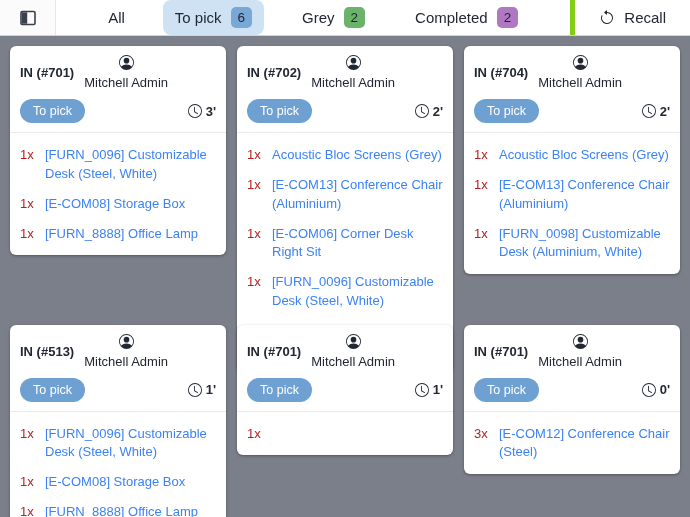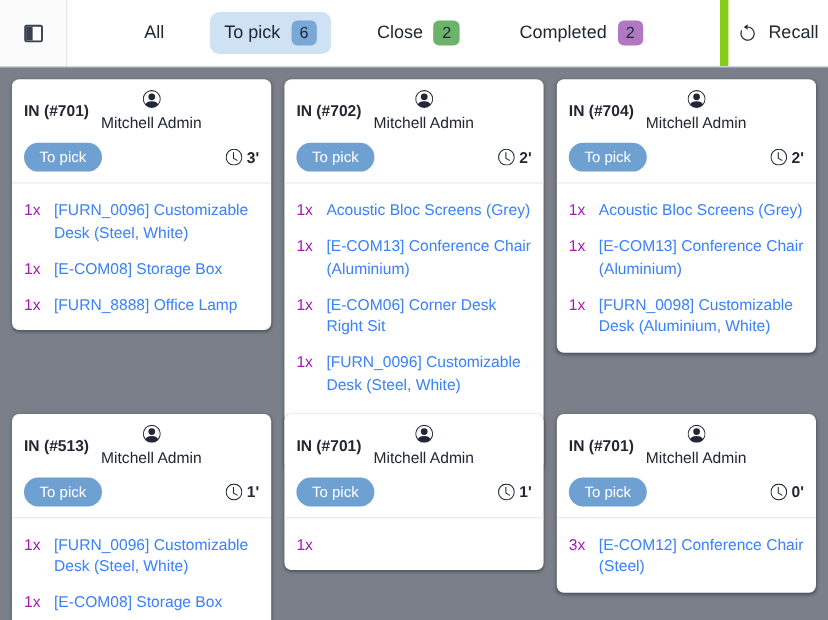--- a/index.html
+++ b/index.html
@@ -4,21 +4,21 @@
 <style>
   * { box-sizing: border-box; margin: 0; padding: 0; }
   html, body { width: 690px; height: 517px; overflow: hidden; }
   body {
     font-family: "Liberation Sans", sans-serif;
     background: #7a7f8a;
     color: #212833;
   }
   
   .topbar {
-    height: 56px;
+    height: 36px;
     background: #ffffff;
     display: flex;
     align-items: stretch;
     border-bottom: 1px solid #cfd3d8;
   }
   .sidebar-btn {
     width: 56px;
     display: flex;
     align-items: center;
     justify-content: center;
@@ -52,22 +52,22 @@
     line-height: 1;
     padding: 4px 7px;
     border-radius: 5px;
     color: #1d2530;
   }
   .action-btn {
     display: flex;
     align-items: center;
     justify-content: center;
     gap: 9px;
-    padding: 0 8px;
-    border-left: 7px solid #84cc16;
+    padding: 0 24px;
+    border-left: 5px solid #84cc16;
     font-size: 15px;
     font-weight: 500;
     cursor: pointer;
     white-space: nowrap;
   }
   
   .main {
     height: 508px;
     padding: 10px;
     display: grid;
@@ -121,21 +121,21 @@
     font-weight: 600;
   }
   .lines { padding: 2px 10px 12px; }
   .line {
     display: flex;
     gap: 8px;
     font-size: 13px;
     line-height: 1.45;
     margin-top: 11px;
   }
-  .qty { color: #a21caf; min-width: 17px; flex: 0 0 auto; }
+  .qty { color: #b91c1c; min-width: 17px; flex: 0 0 auto; }
   .line-name { color: #3b82f6; }
   .icon { display: inline-flex; flex: 0 0 auto; }
   svg { display: block; }
 </style>
 </head>
 <body style="background: rgb(122, 127, 138);">
 
 <div class="topbar">
   <div class="sidebar-btn">
     <span class="icon">
@@ -151,21 +151,21 @@
     <span class="tab-label">All</span>
 
   </div>
 
   <div class="tab active" style="background: rgb(207, 226, 244);">
     <span class="tab-label">To pick</span>
     <span class="tab-badge" style="background: rgb(121, 167, 214);">6</span>
   </div>
 
   <div class="tab">
-    <span class="tab-label">Close</span>
+    <span class="tab-label">Grey</span>
     <span class="tab-badge" style="background: rgb(107, 179, 107);">2</span>
   </div>
 
   <div class="tab">
     <span class="tab-label">Completed</span>
     <span class="tab-badge" style="background: rgb(176, 120, 194);">2</span>
   </div>
 </div>
 
   <div class="action-btn">

